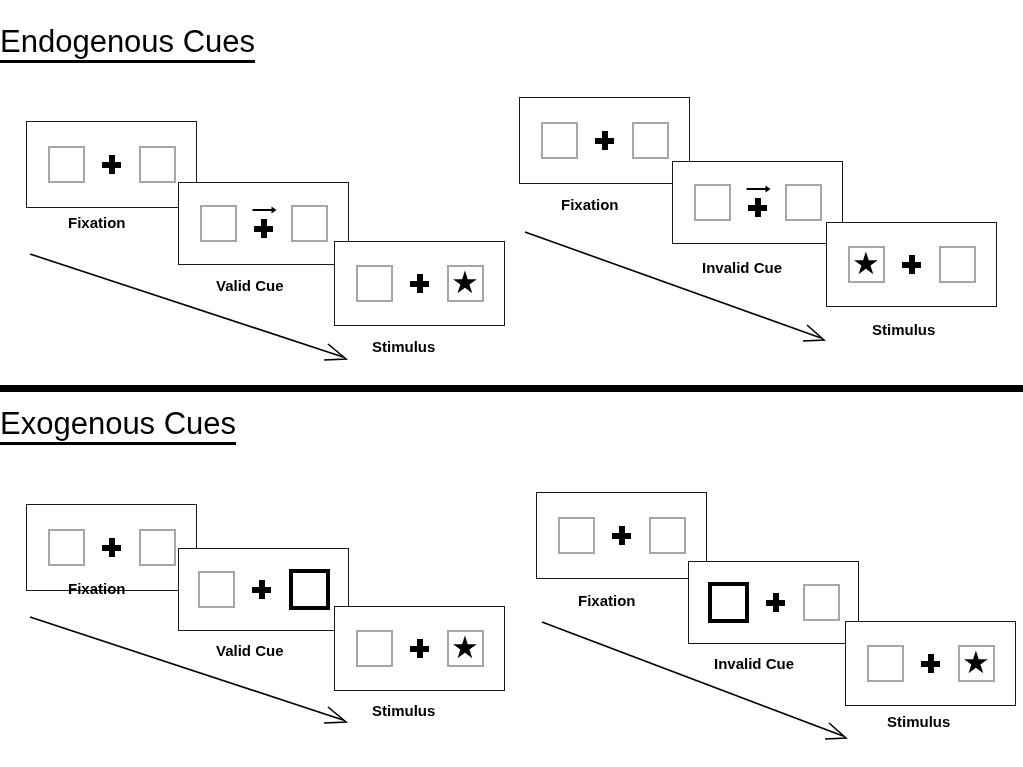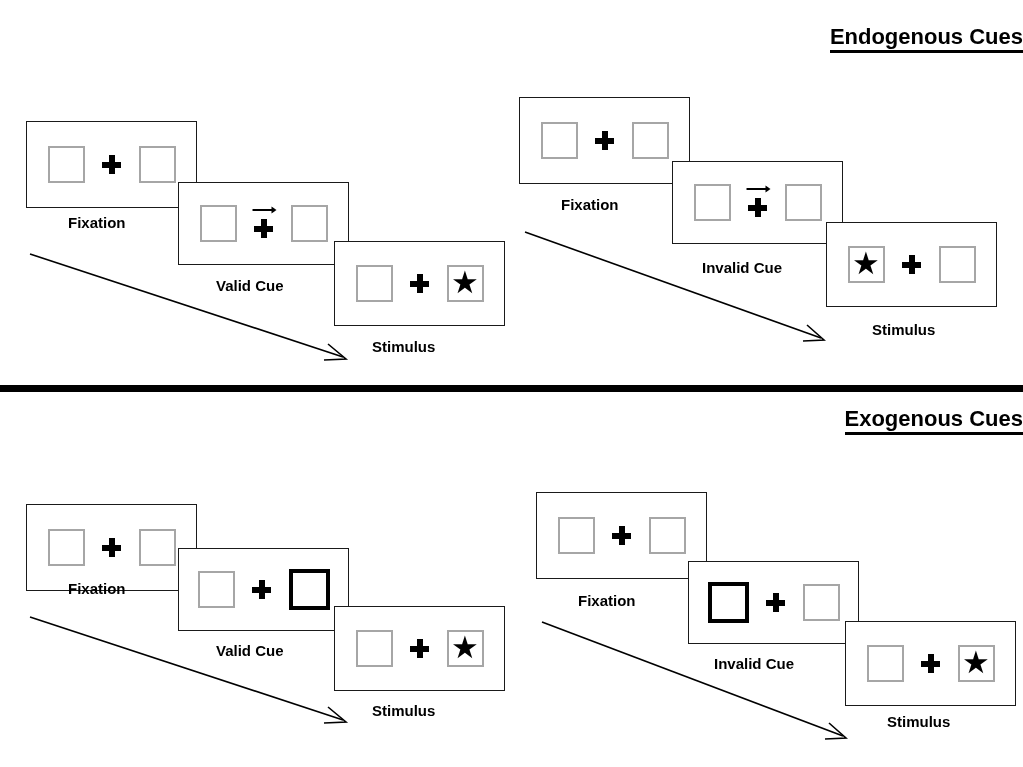--- a/index.html
+++ b/index.html
@@ -12,23 +12,23 @@
     height: 767px;
     position: relative;
     font-family: "Liberation Sans", sans-serif;
     overflow: hidden;
   }
 
   
   .section-title {
     position: absolute;
     width: 100%;
-    text-align: right;
-    font-size: 22px;
-    font-weight: bold;
+    text-align: left;
+    font-size: 31px;
+    font-weight: normal;
     color: #000000;
     letter-spacing: 0px;
   }
   .section-title span {
     border-bottom: 3px solid #000000;
     padding-bottom: 1px;
   }
 
   
   .divider {

